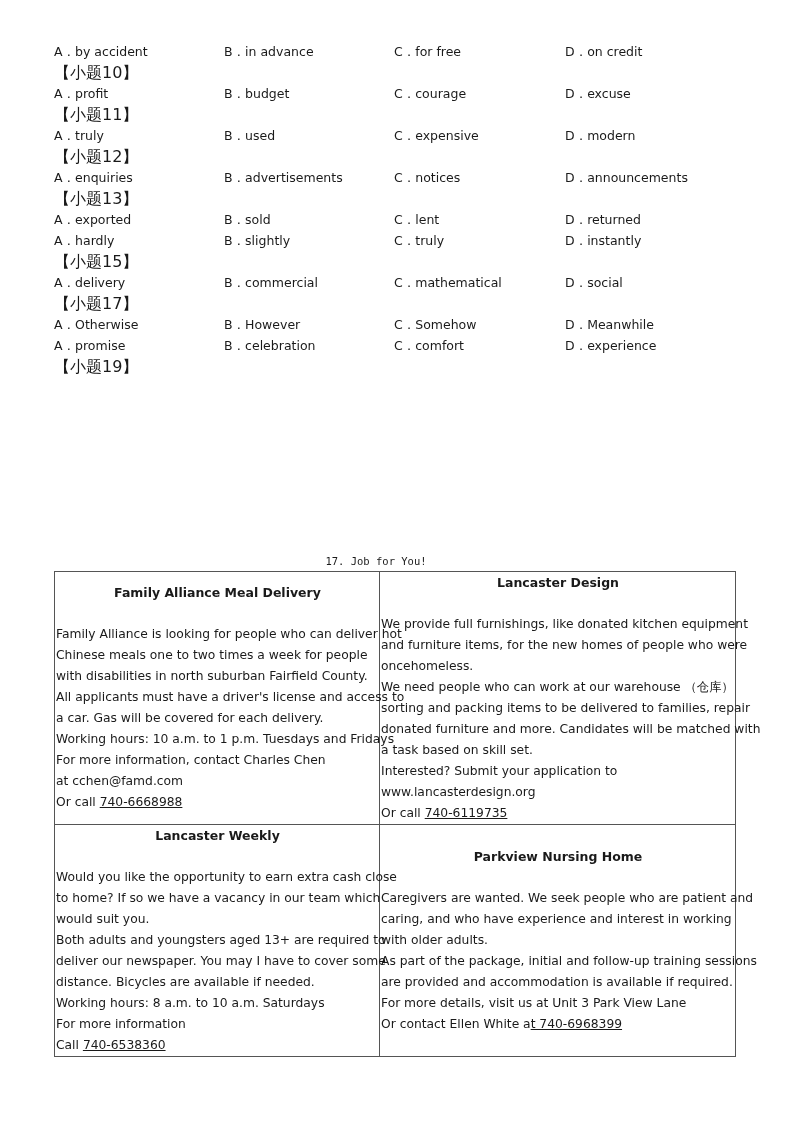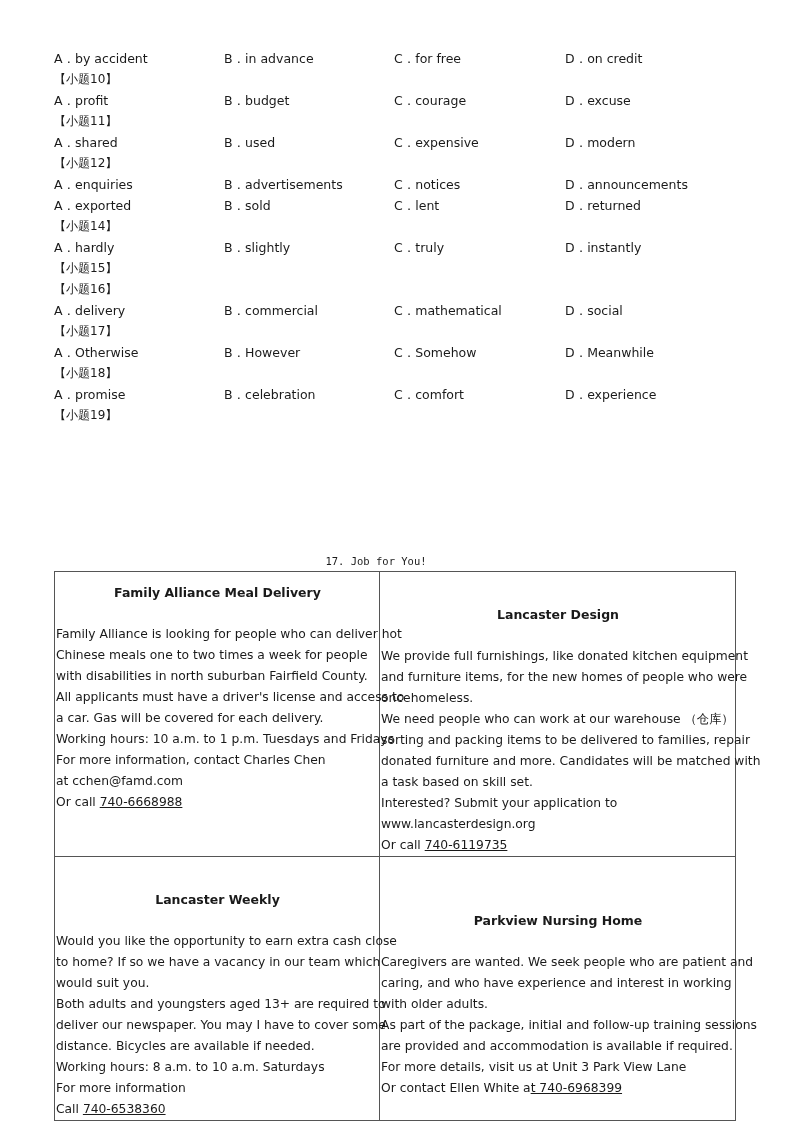--- a/index.html
+++ b/index.html
@@ -1,43 +1,43 @@
 <!DOCTYPE html>
 <html><head>
   <meta charset="utf-8">
   <style>
     html, body { margin: 0; padding: 0; background: #ffffff; }
     body {
       width: 794px; height: 1124px; position: relative; overflow: hidden;
       font-family: "DejaVu Sans", "Liberation Sans", sans-serif;
       color: #1a1a1a;
     }
-    .questions { position: absolute; left: 54px; top: 48px; width: 700px; text-decoration: underline; }
+    .questions { position: absolute; left: 54px; top: 41px; width: 700px; text-decoration: underline; }
     .q-row { height: 21px; position: relative; font-size: 12.5px; line-height: 21px; white-space: nowrap; }
-    .q-label { position: absolute; left: 0; font-size: 12px; }
+    .q-label { position: absolute; left: 0; font-size: 16px; }
     .opt { position: absolute; top: 0; }
     .opt.a { left: 0; }
     .opt.b { left: 170px; }
     .opt.c { left: 340px; }
     .opt.d { left: 511px; }
 
     .section-title {
       position: absolute; left: 0; width: 752px; top: 553px;
       text-align: center; font-family: "DejaVu Sans Mono", "Liberation Mono", monospace;
       font-size: 10.5px; line-height: 16px;
     }
     table.jobs {
       position: absolute; left: 54px; top: 571px; width: 681px;
       border-collapse: collapse; table-layout: fixed;
       font-size: 12.3px; line-height: 21px;
     }
     table.jobs td { border: 1px solid #555; vertical-align: top; padding: 0 0 0 1px; }
     table.jobs col.c1 { width: 325px; }
     table.jobs col.c2 { width: 356px; }
-    .ad-title { text-align: center; font-weight: bold; font-size: 12.5px; margin-top: 32px; }
+    .ad-title { text-align: center; font-weight: bold; font-size: 12.5px; }
     .u { text-decoration: underline; }
     .line { display: block; white-space: nowrap; }
     .blank { height: 21px; }
   </style>
 </head>
 <body>
 
 <div class="questions" id="questions">
     <div class="q-row">
       <span class="opt a">A．by accident</span>
@@ -51,72 +51,66 @@
     <div class="q-row">
       <span class="opt a">A．profit</span>
       <span class="opt b">B．budget</span>
       <span class="opt c">C．courage</span>
       <span class="opt d">D．excuse</span>
     </div>
     <div class="q-row">
       <span class="q-label">【小题11】</span>
     </div>
     <div class="q-row">
-      <span class="opt a">A．shared</span>
+      <span class="opt a">A．truly</span>
       <span class="opt b">B．used</span>
       <span class="opt c">C．expensive</span>
       <span class="opt d">D．modern</span>
     </div>
     <div class="q-row">
       <span class="q-label">【小题12】</span>
     </div>
     <div class="q-row">
       <span class="opt a">A．enquiries</span>
       <span class="opt b">B．advertisements</span>
       <span class="opt c">C．notices</span>
       <span class="opt d">D．announcements</span>
     </div>
     <div class="q-row">
+      <span class="q-label">【小题13】</span>
+    </div>
+    <div class="q-row">
       <span class="opt a">A．exported</span>
       <span class="opt b">B．sold</span>
       <span class="opt c">C．lent</span>
       <span class="opt d">D．returned</span>
-    </div>
-    <div class="q-row">
-      <span class="q-label">【小题14】</span>
     </div>
     <div class="q-row">
       <span class="opt a">A．hardly</span>
       <span class="opt b">B．slightly</span>
       <span class="opt c">C．truly</span>
       <span class="opt d">D．instantly</span>
     </div>
     <div class="q-row">
       <span class="q-label">【小题15】</span>
-    </div>
-    <div class="q-row">
-      <span class="q-label">【小题16】</span>
     </div>
     <div class="q-row">
       <span class="opt a">A．delivery</span>
       <span class="opt b">B．commercial</span>
       <span class="opt c">C．mathematical</span>
       <span class="opt d">D．social</span>
     </div>
     <div class="q-row">
       <span class="q-label">【小题17】</span>
     </div>
     <div class="q-row">
       <span class="opt a">A．Otherwise</span>
       <span class="opt b">B．However</span>
       <span class="opt c">C．Somehow</span>
       <span class="opt d">D．Meanwhile</span>
-    </div>
-    <div class="q-row">
-      <span class="q-label">【小题18】</span>
     </div>
     <div class="q-row">
       <span class="opt a">A．promise</span>
       <span class="opt b">B．celebration</span>
       <span class="opt c">C．comfort</span>
       <span class="opt d">D．experience</span>
     </div>
     <div class="q-row">
       <span class="q-label">【小题19】</span>
     </div>

